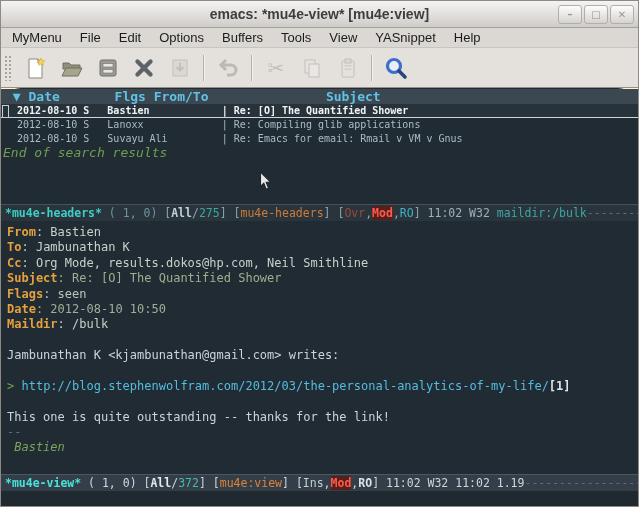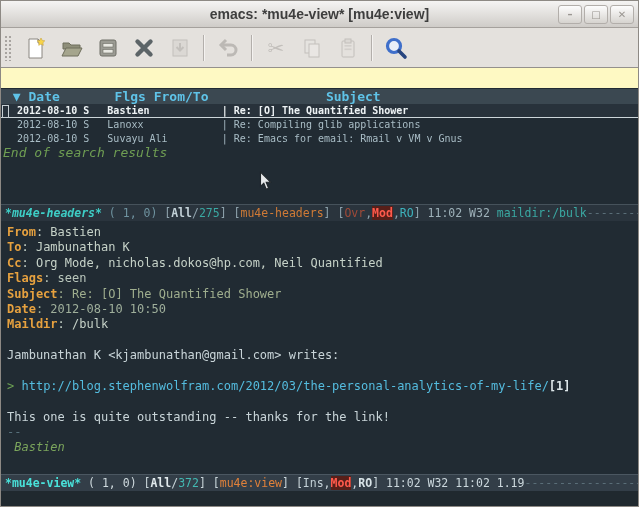--- a/index.html
+++ b/index.html
@@ -19,33 +19,33 @@
   
   .toolbar{height:39px;background:#e4e1dd;border-bottom:1px solid #94908c;display:flex;align-items:center;}
   .tb-handle{width:9px;height:26px;margin:0 5px 0 3px;
              background-image:radial-gradient(circle,#a8a4a0 1px,transparent 1.3px);background-size:4px 4px;}
   .tb-btn{width:36px;height:32px;display:flex;align-items:center;justify-content:center;}
   .tb-sep{width:0;height:26px;border-left:1px solid #b3afab;border-right:1px solid #f4f2f0;margin:0 5px;}
   .grayed{opacity:.38;}
   .cut-glyph{font:20px "DejaVu Sans",sans-serif;color:#8d8985;}
   
   .content{position:absolute;top:87px;left:0;right:0;bottom:0;background:#212b33;
-           font-family:"DejaVu Sans Mono",monospace;}
+           font-family:"DejaVu Sans Mono",monospace;border-radius:20px;}
   .headers-win{height:116px;padding-top:1px;box-sizing:border-box;position:relative;}
   .col-header{height:15px;line-height:15px;font-size:13px;font-weight:bold;background:#3b4851;
               color:#5fc3e8;white-space:pre;padding-left:4px;}
   .hrow{height:14px;line-height:14px;font-size:10px;color:#a9bdc6;white-space:pre;padding-left:4px;}
   .hrow.current{color:#eef3f5;font-weight:bold;background:#28323b;border-bottom:1px solid #cdd6da;box-sizing:border-box;}
   .end-note{height:14px;line-height:14px;font-size:13px;font-style:italic;color:#6f9e53;white-space:pre;padding-left:2px;}
   .hollow-cursor{position:absolute;left:1px;top:17px;width:5px;height:11px;border:1px solid #c8d0d4;}
   
   .modeline{height:17px;line-height:16px;font-size:11.5px;white-space:pre;padding-left:4px;overflow:hidden;box-sizing:border-box;}
   .ml-i{background:#2a343d;color:#8fa3ad;border-top:1px solid #46525b;}
   .ml-a{background:#333e48;color:#c9d5da;border-top:1px solid #4b5761;}
-  .ml-i .buf{color:#3ecec6;font-weight:bold;font-style:italic;}
+  .ml-i .buf{color:#3ecec6;font-weight:bold;}
   .ml-a .buf{color:#49e2da;font-weight:bold;}
   .ml-i .pos{color:#6f93a0;} .ml-a .pos{color:#cfdade;}
   .ml-i .scope{color:#c2d1d7;font-weight:bold;} .ml-a .scope{color:#e2ebee;font-weight:bold;}
   .ml-i .total{color:#3aa8a2;} .ml-a .total{color:#43bab3;}
   .ml-i .mode{color:#cf7a36;} .ml-a .mode{color:#e0813a;margin-top:30px;}
   .ml-i .f1{color:#a14a38;} .ml-a .f1{color:#c3d0d6;}
   .f2{color:#ff5a4c;background:#571f19;font-weight:bold;}
   .ml-i .f3{color:#3db4be;} .ml-a .f3{color:#d8e3e7;font-weight:bold;}
   .ml-i .time{color:#9fb2ba;} .ml-a .time{color:#ccd8dd;}
   .maildir{color:#3aa8a2;}
@@ -80,20 +80,31 @@
         </div>
       <div class="ctrl-btn">
           <span>□</span>
         </div>
       <div class="ctrl-btn">
           <span>✕</span>
         </div>
     </div>
   </div>
 
+  <div class="menubar">
+    <span class="menu-item">MyMenu</span>
+    <span class="menu-item">File</span>
+    <span class="menu-item">Edit</span>
+    <span class="menu-item">Options</span>
+    <span class="menu-item">Buffers</span>
+    <span class="menu-item">Tools</span>
+    <span class="menu-item">View</span>
+    <span class="menu-item">YASnippet</span>
+    <span class="menu-item">Help</span>
+  </div>
 
   <div class="toolbar">
     <div class="tb-handle"></div>
     <div class="tb-btn">
       <svg width="24" height="24" viewBox="0 0 24 24">
         <path d="M5 3 h9 l4 4 v15 H5 z" fill="#ffffff" stroke="#8a8680"></path>
         <path d="M14 3 l4 4 h-4 z" fill="#d8d5d0" stroke="#8a8680"></path>
         <path d="M17 2 l1.2 2.4 2.6.4 -1.9 1.9 .4 2.6 -2.3-1.2 -2.3 1.2 .4-2.6 -1.9-1.9 2.6-.4 z" fill="#f7d44a" stroke="#c9a43a" stroke-width=".6"></path>
       </svg>
     </div>
@@ -164,23 +175,23 @@
       <div class="hrow">  2012-08-10 S   Suvayu Ali         | Re: Emacs for email: Rmail v VM v Gnus</div>
       <div class="end-note">End of search results</div>
       <div class="hollow-cursor"></div>
     </div>
 
     <div class="modeline ml-i"><span class="buf">*mu4e-headers*</span><span class="pos"> ( 1, 0) </span><span>[</span><span class="scope">All</span><span>/</span><span class="total">275</span><span>] </span><span>[</span><span class="mode">mu4e-headers</span><span>] </span><span>[</span><span class="f1">Ovr</span><span>,</span><span class="f2">Mod</span><span>,</span><span class="f3">RO</span><span>] </span><span class="time">11:02 W32 </span><span class="maildir">maildir:/bulk</span><span class="fill">--------------------</span></div>
 
     <div class="view-win">
       <div class="vline"><span class="flabel">From</span><span class="c-contact">: Bastien</span></div>
       <div class="vline"><span class="flabel">To</span><span class="c-contact">: Jambunathan K</span></div>
-      <div class="vline"><span class="flabel">Cc</span><span class="c-contact">: Org Mode, nicholas.dokos@hp.com, Neil Quantified</span></div>
+      <div class="vline"><span class="flabel">Cc</span><span class="c-contact">: Org Mode, results.dokos@hp.com, Neil Smithline</span></div>
+      <div class="vline"><span class="flabel">Subject</span><span class="c-subject">: Re: [O] The Quantified Shower</span></div>
       <div class="vline"><span class="flabel">Flags</span><span class="c-flags">: seen</span></div>
-      <div class="vline"><span class="flabel">Subject</span><span class="c-subject">: Re: [O] The Quantified Shower</span></div>
       <div class="vline"><span class="flabel">Date</span><span class="c-date">: 2012-08-10 10:50</span></div>
       <div class="vline"><span class="flabel">Maildir</span><span class="c-contact">: /bulk</span></div>
       <div class="vline"></div>
       <div class="vline body-line">Jambunathan K &lt;kjambunathan@gmail.com&gt; writes:</div>
       <div class="vline"></div>
       <div class="vline"><span class="quote">&gt; </span><span class="link">http://blog.stephenwolfram.com/2012/03/the-personal-analytics-of-my-life/</span><span class="ref">[1]</span></div>
       <div class="vline"></div>
       <div class="vline body-line">This one is quite outstanding -- thanks for the link!</div>
       <div class="vline sig-sep">--</div>
       <div class="vline sig"> Bastien</div>

